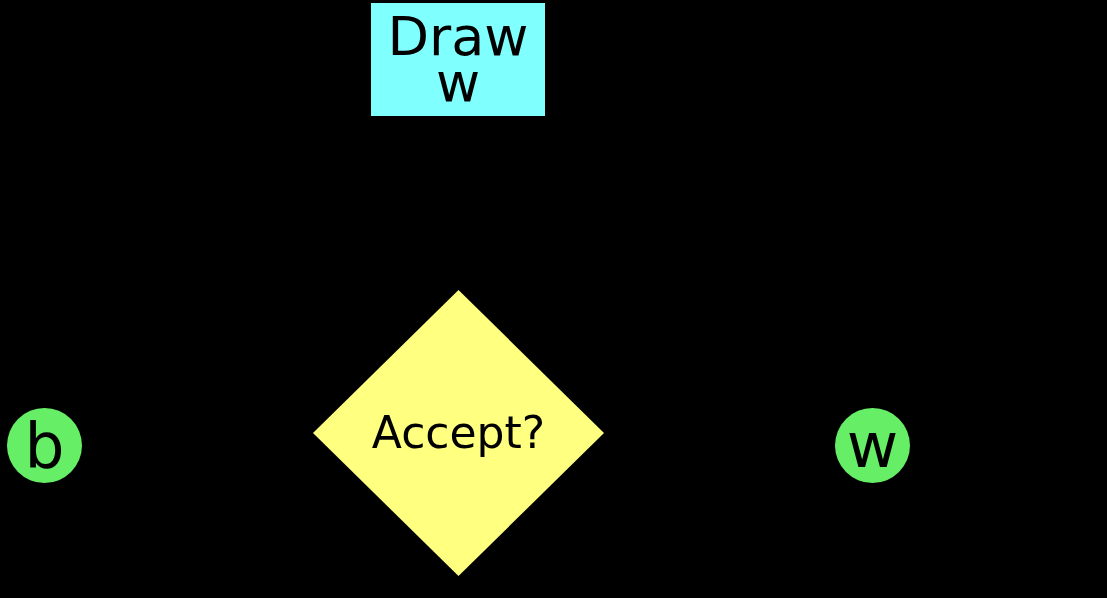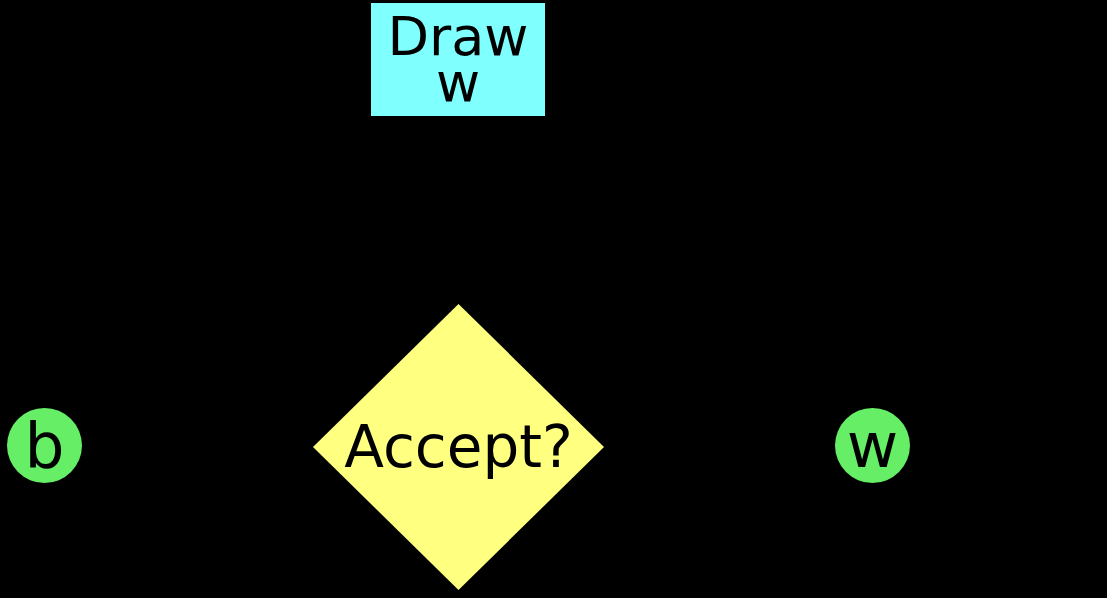--- a/index.html
+++ b/index.html
@@ -26,25 +26,25 @@
     left: 371px;
     top: 3px;
     width: 174px;
     height: 113px;
     flex-direction: column;
     font-size: 54px;
     line-height: 46px;
   }
   .diamond-node {
     left: 313px;
-    top: 304px;
+    top: 290px;
     width: 291px;
     height: 286px;
     clip-path: polygon(50% 0%, 100% 50%, 50% 100%, 0% 50%);
-    font-size: 58px;
+    font-size: 44px;
     line-height: 1;
   }
   .circle-node {
     width: 75px;
     height: 75px;
     border-radius: 50%;
     font-size: 63px;
     line-height: 1.1;
   }
   .circle-b { left: 7px;   top: 408px; }

